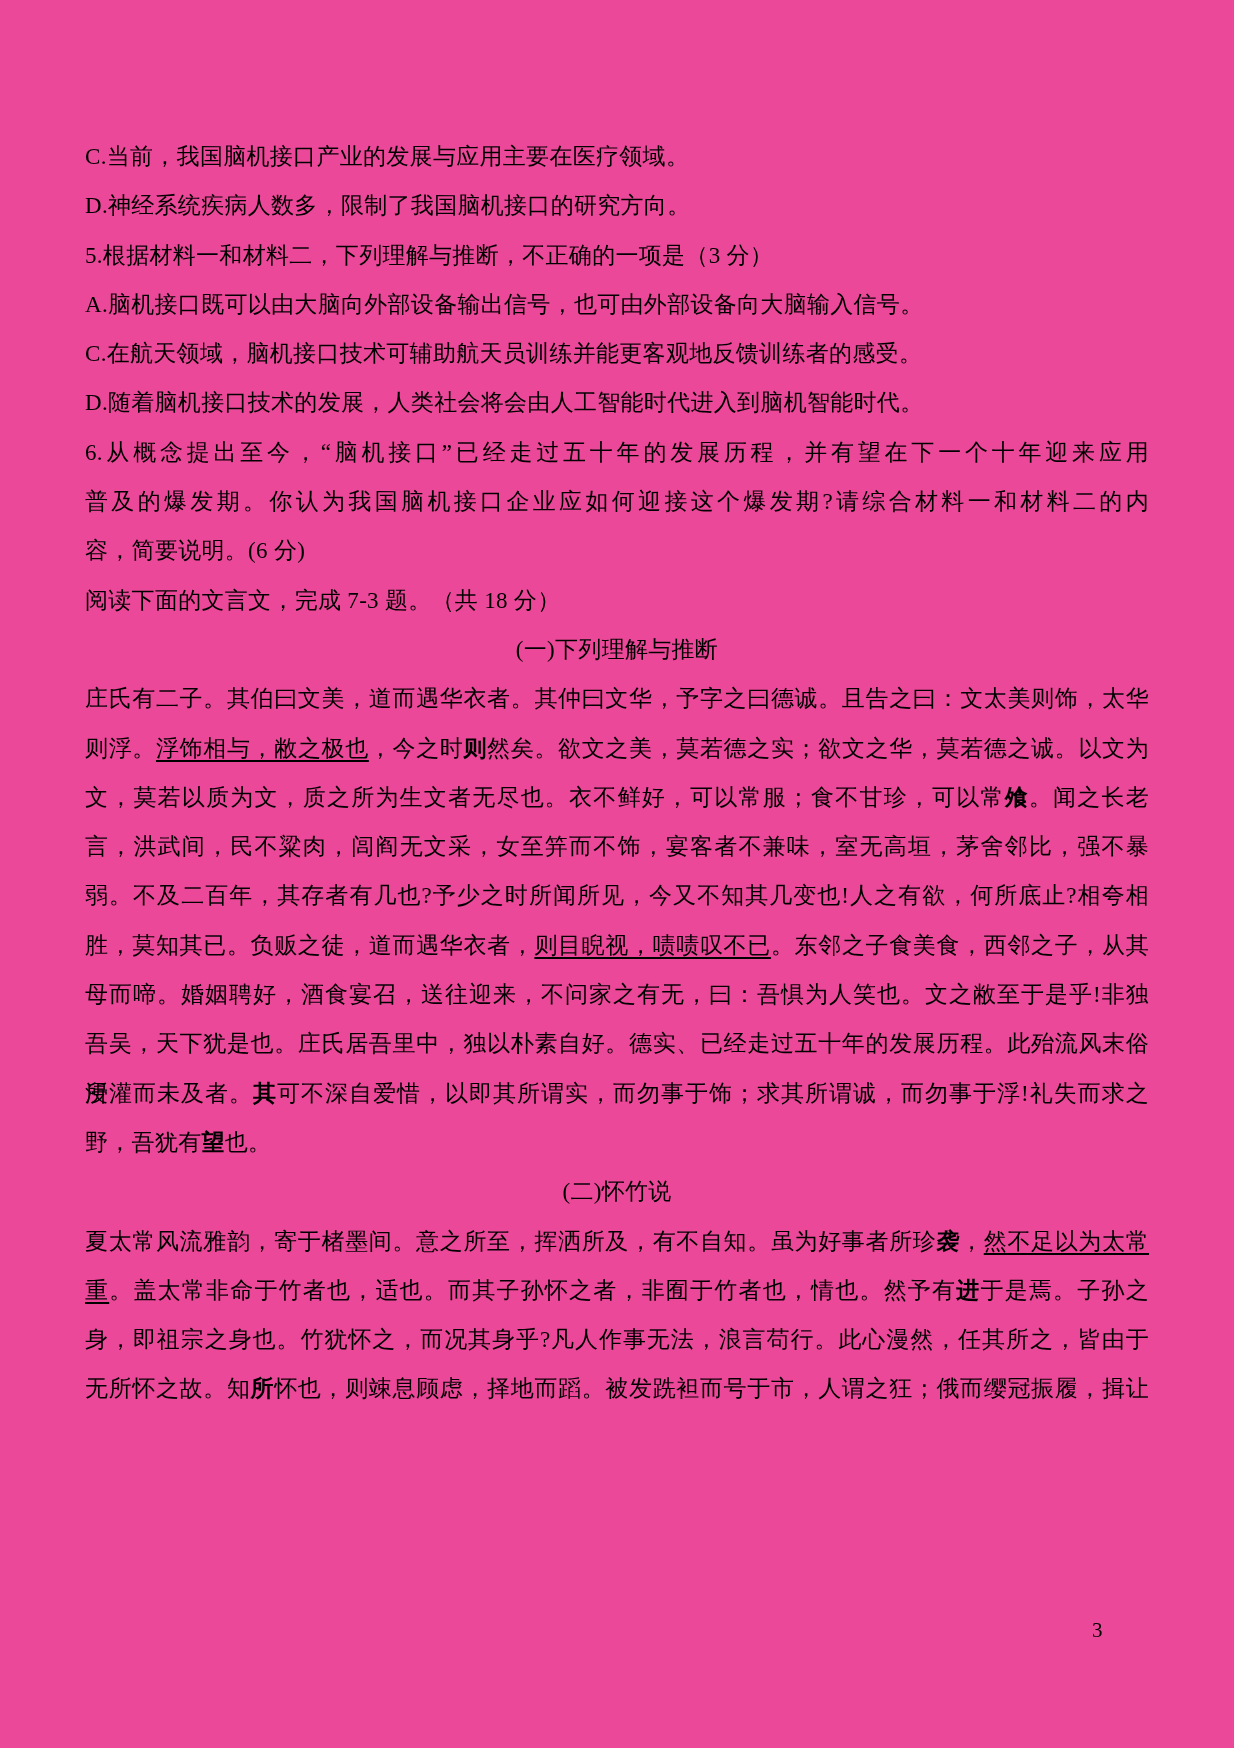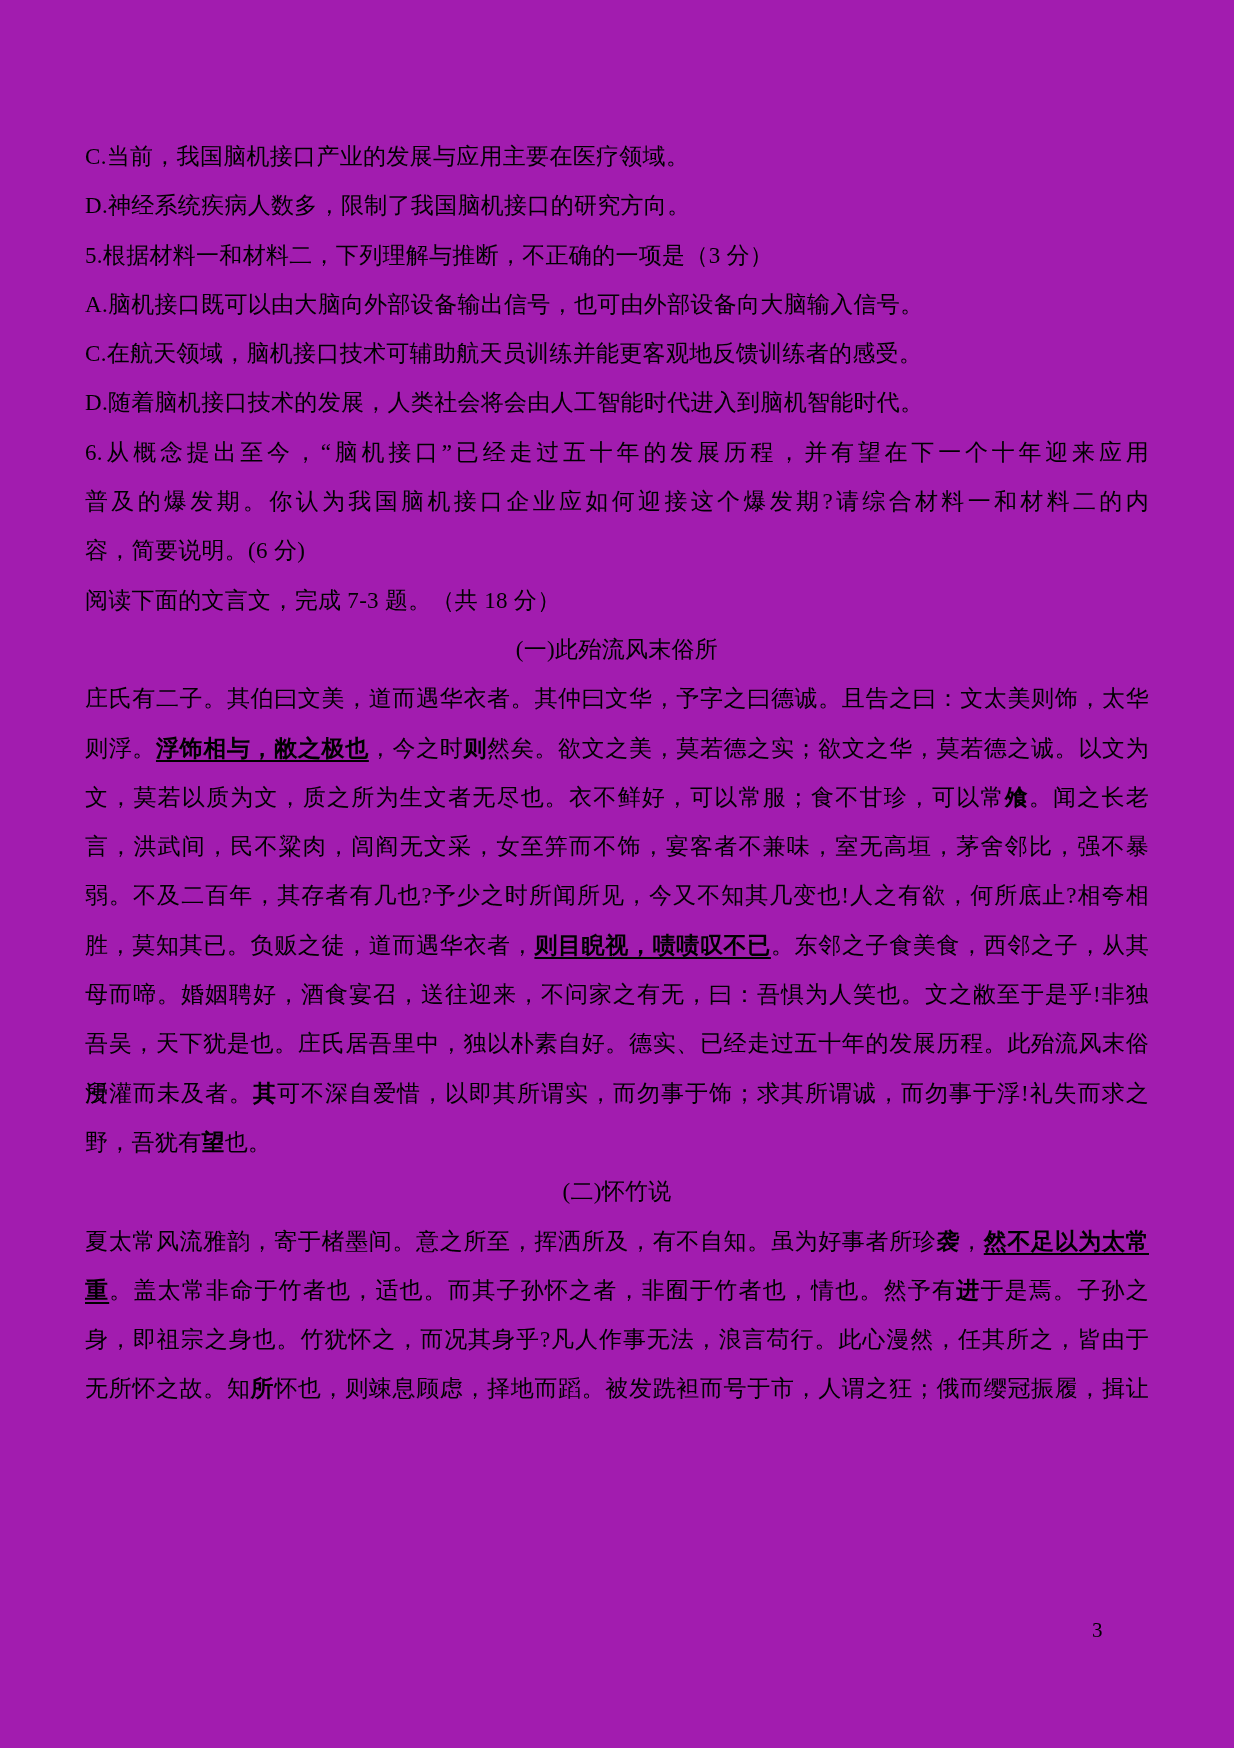--- a/index.html
+++ b/index.html
@@ -5,21 +5,21 @@
 <style>
   html, body {
     margin: 0;
     padding: 0;
     background: #ffffff;
   }
   .page {
     position: relative;
     width: 1234px;
     height: 1748px;
-    background: #a21caf;
+    background: #ec4899;
     overflow: hidden;
     font-family: "Liberation Serif", "DejaVu Serif", serif;
     color: #000000;
   }
   .doc-body {
     position: absolute;
     left: 85px;
     top: 132px;
     width: 1064px;
   }
@@ -33,21 +33,20 @@
   .line.center { text-align: center; }
   .line.justify {
     text-align: justify;
     text-align-last: justify;
   }
   .b { font-weight: 700; }
   .u {
     text-decoration: underline;
     text-underline-offset: 4px;
     text-decoration-thickness: 1.5px;
-    font-weight: bold;
   }
   .page-number {
     position: absolute;
     left: 1092px;
     top: 1615px;
     font-size: 21px;
     line-height: 30px;
   }
 </style>
 </head>
@@ -58,21 +57,21 @@
       <div class="line left"><span>C.当前，我国脑机接口产业的发展与应用主要在医疗领域。</span></div>
       <div class="line left"><span>D.神经系统疾病人数多，限制了我国脑机接口的研究方向。</span></div>
       <div class="line left"><span>5.根据材料一和材料二，下列理解与推断，不正确的一项是（3 分）</span></div>
       <div class="line left"><span>A.脑机接口既可以由大脑向外部设备输出信号，也可由外部设备向大脑输入信号。</span></div>
       <div class="line left"><span>C.在航天领域，脑机接口技术可辅助航天员训练并能更客观地反馈训练者的感受。</span></div>
       <div class="line left"><span>D.随着脑机接口技术的发展，人类社会将会由人工智能时代进入到脑机智能时代。</span></div>
       <div class="line justify"><span>6.从概念提出至今，“脑机接口”已经走过五十年的发展历程，并有望在下一个十年迎来应用</span></div>
       <div class="line justify"><span>普及的爆发期。你认为我国脑机接口企业应如何迎接这个爆发期?请综合材料一和材料二的内</span></div>
       <div class="line left"><span>容，简要说明。(6 分)</span></div>
       <div class="line left"><span>阅读下面的文言文，完成 7-3 题。（共 18 分）</span></div>
-      <div class="line center"><span>(一)此殆流风末俗所</span></div>
+      <div class="line center"><span>(一)下列理解与推断</span></div>
       <div class="line justify"><span>庄氏有二子。其伯曰文美，道而遇华衣者。其仲曰文华，予字之曰德诚。且告之曰：文太美则饰，太华</span></div>
       <div class="line justify"><span>则浮。</span><span class="u">浮饰相与，敝之极也</span><span>，今之时</span><span class="b">则</span><span>然矣。欲文之美，莫若德之实；欲文之华，莫若德之诚。以文为</span></div>
       <div class="line justify"><span>文，莫若以质为文，质之所为生文者无尽也。衣不鲜好，可以常服；食不甘珍，可以常</span><span class="b">飧</span><span>。闻之长老</span></div>
       <div class="line justify"><span>言，洪武间，民不粱肉，闾阎无文采，女至笄而不饰，宴客者不兼味，室无高垣，茅舍邻比，强不暴</span></div>
       <div class="line justify"><span>弱。不及二百年，其存者有几也?予少之时所闻所见，今又不知其几变也!人之有欲，何所底止?相夸相</span></div>
       <div class="line justify"><span>胜，莫知其已。负贩之徒，道而遇华衣者，</span><span class="u">则目睨视，啧啧叹不已</span><span>。东邻之子食美食，西邻之子，从其</span></div>
       <div class="line justify"><span>母而啼。婚姻聘好，酒食宴召，送往迎来，不问家之有无，曰：吾惧为人笑也。文之敝至于是乎!非独</span></div>
       <div class="line justify"><span>吾吴，天下犹是也。庄氏居吾里中，独以朴素自好。德实、已经走过五十年的发展历程。此殆流风末俗所</span></div>
       <div class="line justify"><span>浸灌而未及者。</span><span class="b">其</span><span>可不深自爱惜，以即其所谓实，而勿事于饰；求其所谓诚，而勿事于浮!礼失而求之</span></div>
       <div class="line left"><span>野，吾犹有</span><span class="b">望</span><span>也。</span></div>

